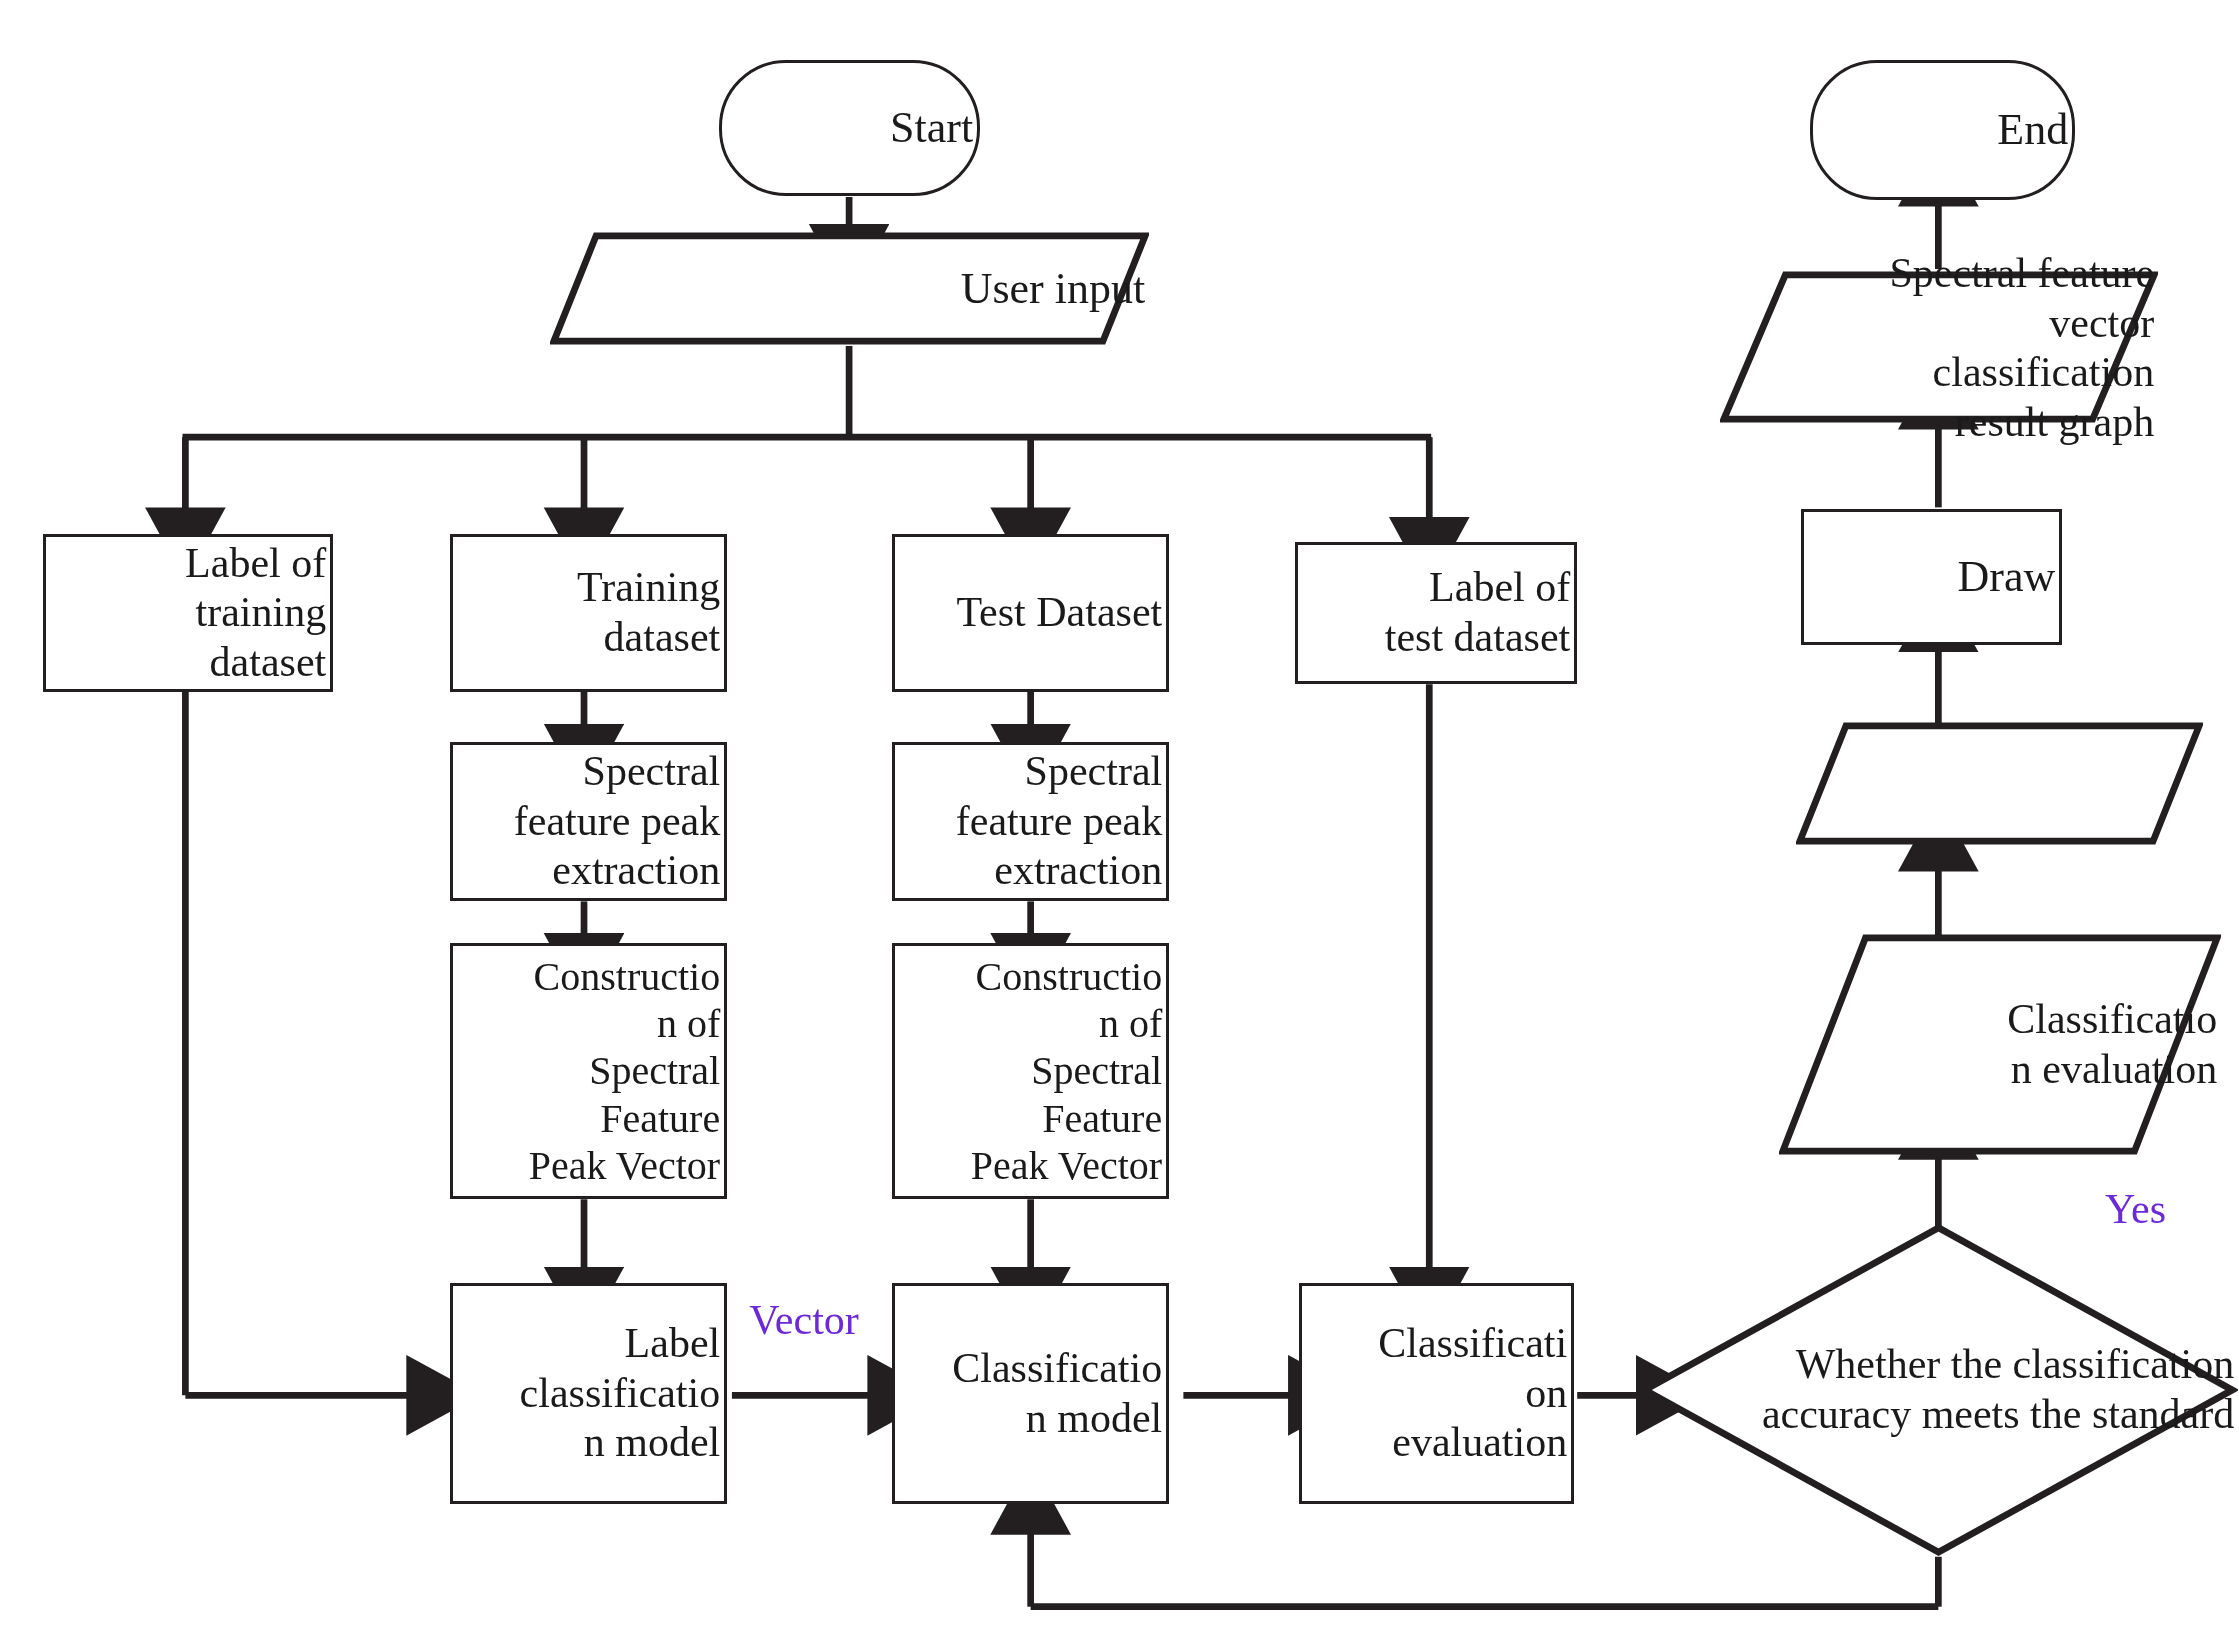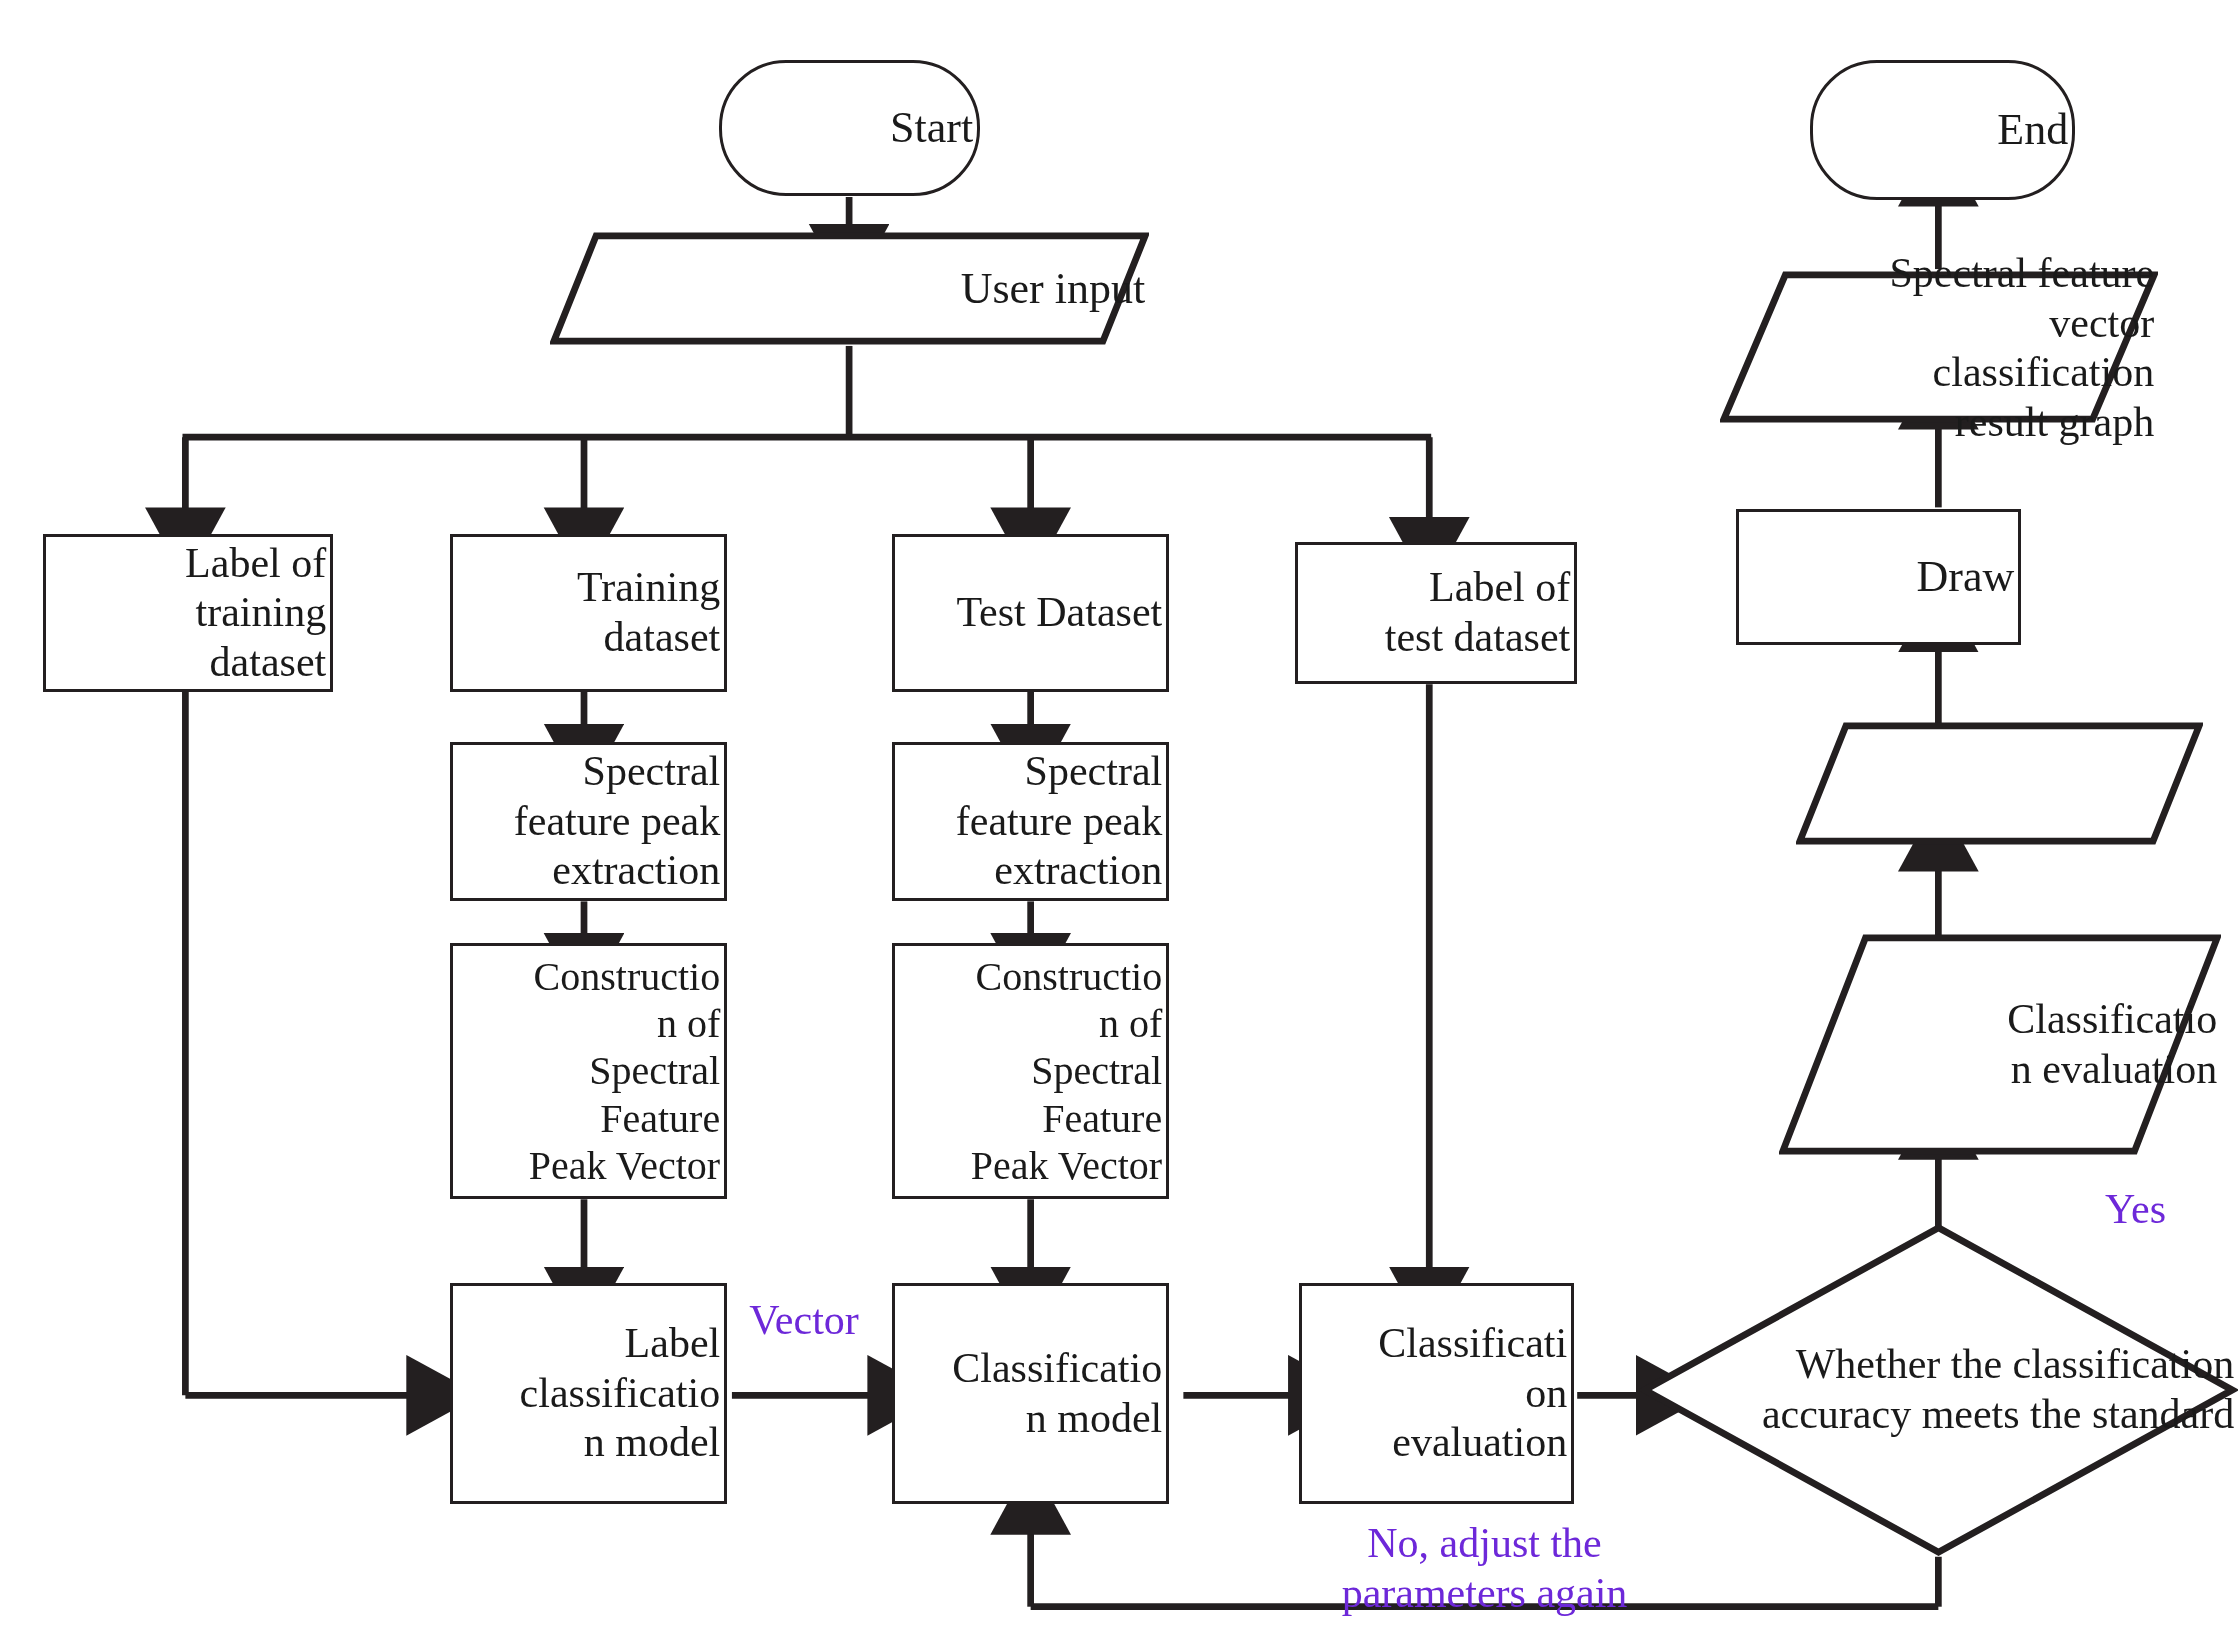--- a/index.html
+++ b/index.html
@@ -251,21 +251,21 @@
     <span class="txt">Classificatio
 n evaluation</span>
   </div>
 
   <div class="node para fs-44" style="left:1796px; top:722px; width:407px; height:123px;">
     <svg viewBox="0 0 424 128" preserveAspectRatio="none">
       <polygon points="52,4 420,4 372,124 4,124" fill="#ffffff" stroke="#231f20" stroke-width="7"></polygon>
     </svg>
   </div>
 
-  <div class="node rect fs-46" style="left:1736px; top:509px; width:285px; height:136px;">
+  <div class="node rect fs-46" style="left:1801px; top:509px; width:261px; height:136px;">
     <span class="txt">Draw</span>
   </div>
 
   <div class="node terminator fs-46" style="left:1810px; top:60px; width:265px; height:140px;">
     <span class="txt">End</span>
   </div>
 
   <div class="node para fs-44" style="left:1720px; top:271px; width:438px; height:152px; overflow:visible;">
     <svg viewBox="0 0 456 158" preserveAspectRatio="none">
       <polygon points="68,4 452,4 388,154 4,154" fill="#ffffff" stroke="#231f20" stroke-width="7"></polygon>
@@ -273,17 +273,15 @@
     <span class="txt" style="position:absolute; left:0; top:-22px; width:100%;">Spectral feature
 vector
 classification
 result graph</span>
   </div>
 
   <div class="edge-label fs-44" style="left:732px; top:1295px; width:144px;">Vector</div>
 
   <div class="edge-label fs-44" style="left:2073px; top:1184px; width:125px;">Yes</div>
 
-  <div class="edge-label fs-44" style="left:1321px; top:1518px; width:327px; white-space:pre-line;">No, adjust the
-parameters again</div>
 
 </div>
 
 
 </body></html>

